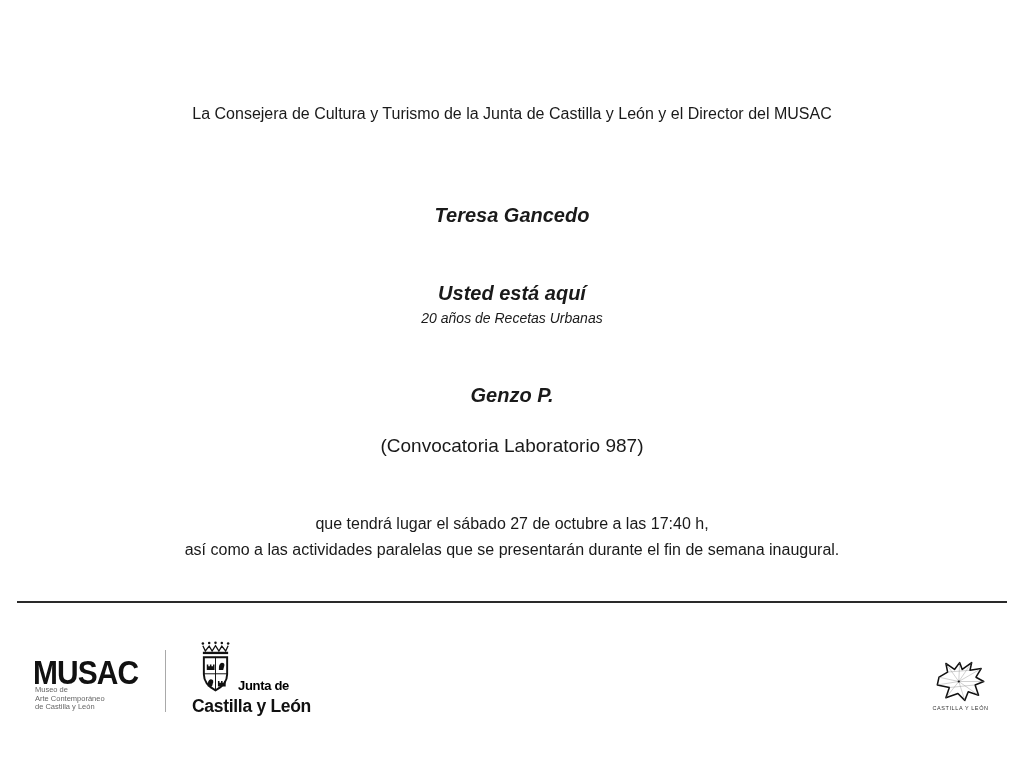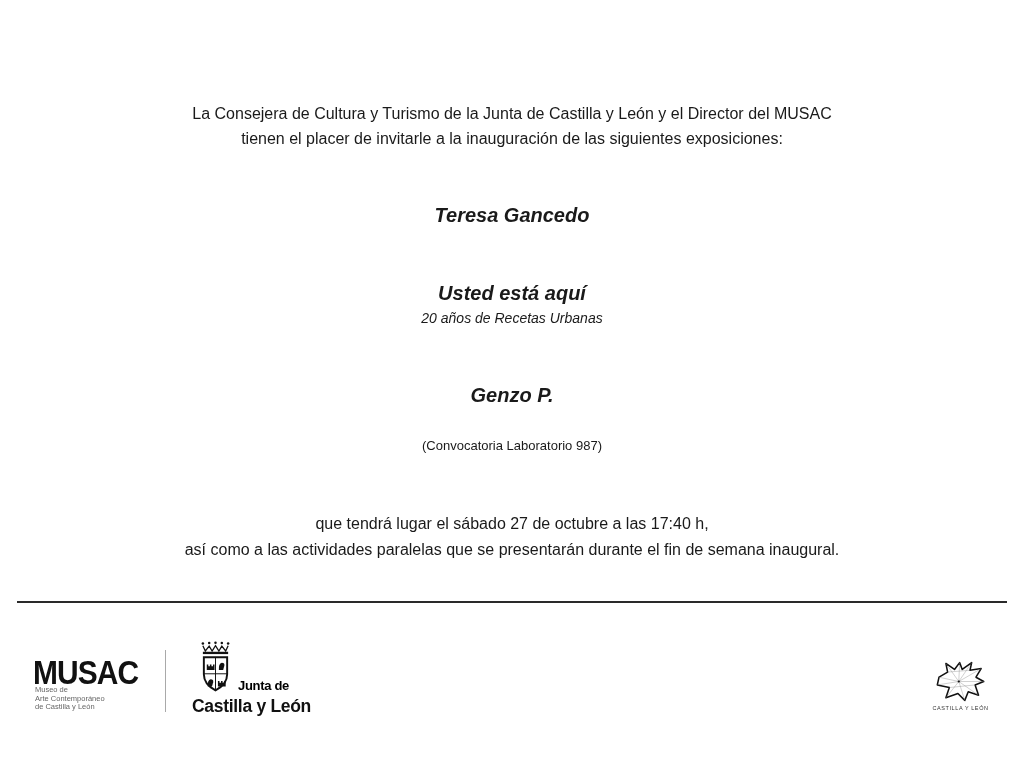--- a/index.html
+++ b/index.html
@@ -11,21 +11,21 @@
     overflow: hidden;
   }
   .page { position: relative; width: 1024px; height: 632px; background: #fff; }
   .line {
     position: absolute; left: 0; right: 0;
     text-align: center; white-space: nowrap;
   }
   .intro { font-size: 16px; line-height: 20px; }
   .expo-title { font-size: 20px; font-weight: bold; font-style: italic; line-height: 24px; }
   .expo-sub { font-size: 14px; font-style: italic; line-height: 22px; }
-  .expo-note { font-size: 13px; line-height: 20px; }
+  .expo-note { font-size: 19px; line-height: 20px; }
   .closing { font-size: 16px; line-height: 20px; }
   .rule {
     position: absolute; top: 601px; left: 17px; width: 990px; height: 2px;
     background: #2a2a2a;
   }
   
   .musac-wordmark {
     position: absolute; left: 33px; top: 653px;
     font-size: 34px; font-weight: bold; letter-spacing: -1px;
     transform: scaleX(0.88); transform-origin: left center;
@@ -54,21 +54,20 @@
     text-align: center; font-size: 5.5px; letter-spacing: 0.6px;
     color: #333; white-space: nowrap;
   }
 </style>
 </head>
 <body>
 
 <div class="page">
 
   <p class="line intro" style="top:104px">La Consejera de Cultura y Turismo de la Junta de Castilla y León y el Director del MUSAC</p>
-  <p class="line intro" style="top:129px">tienen el placer de invitarle a la inauguración de las siguientes exposiciones:</p>
 
   <h2 class="line expo-title" style="top:203px">Teresa Gancedo</h2>
 
   <h2 class="line expo-title" style="top:281px">Usted está aquí</h2>
   <p class="line expo-sub" style="top:307px">20 años de Recetas Urbanas</p>
 
   <h2 class="line expo-title" style="top:383px">Genzo P.</h2>
   <p class="line expo-note" style="top:436px">(Convocatoria Laboratorio 987)</p>
 
   <p class="line closing" style="top:514px">que tendrá lugar el sábado 27 de octubre a las 17:40 h,</p>

